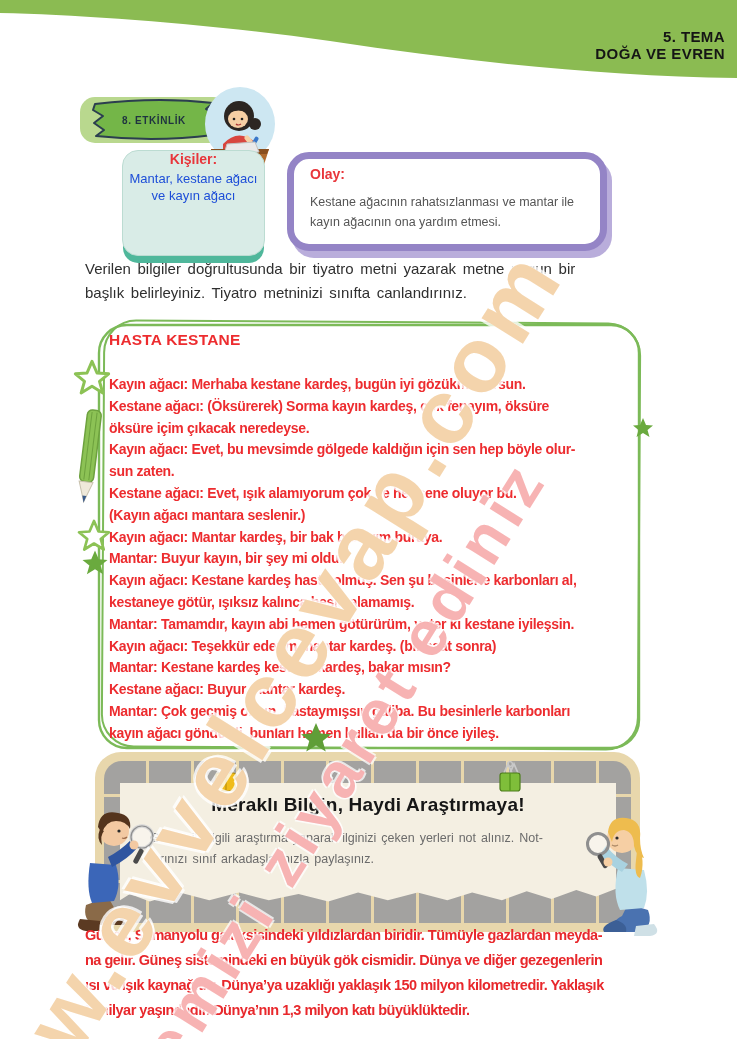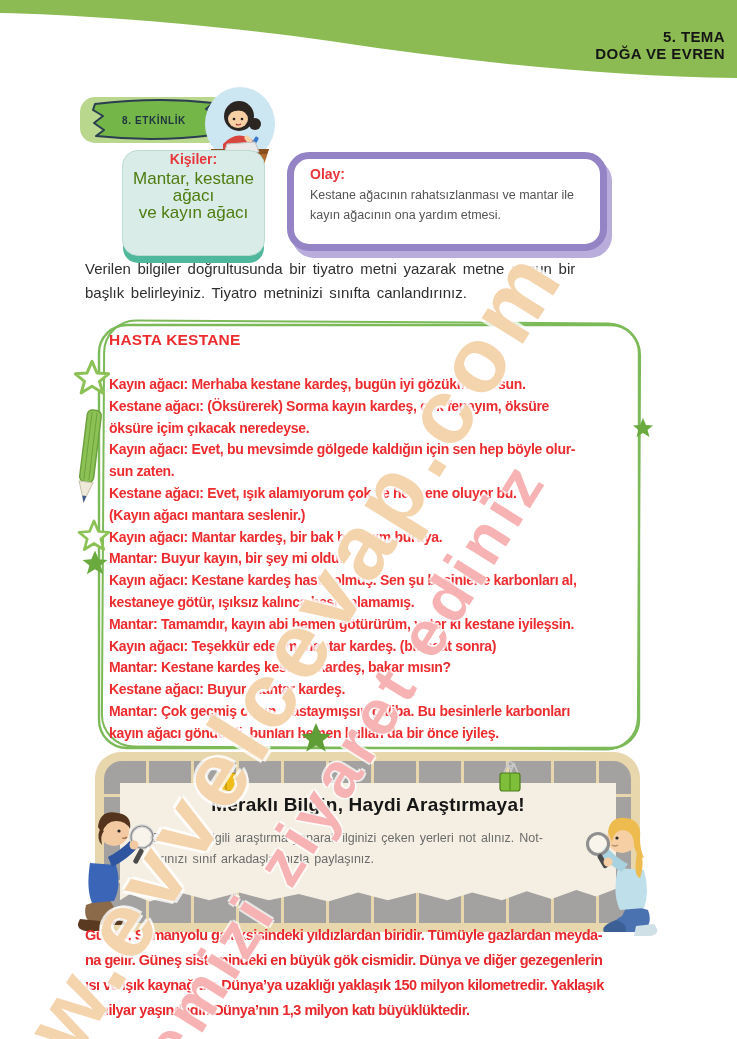--- a/index.html
+++ b/index.html
@@ -16,26 +16,26 @@
   .badge-wrap { position:absolute; left:78px; top:94px; width:152px; height:52px; }
   .badge-label { position:absolute; left:0; top:0; width:152px; height:52px;
     display:flex; align-items:center; justify-content:center;
     color:#1f3340; font-weight:bold; font-size:10px; letter-spacing:.6px; }
   .girl-icon { position:absolute; left:203px; top:86px; width:74px; height:92px; }
   
   .kisiler-box { position:absolute; left:122px; top:150px; width:143px; height:106px;
     background:#d9ece7; border:1px solid #bcdcd2; border-radius:16px;
     box-shadow:0 8px 0 -1px #4fb79b; text-align:center; }
   .kisiler-box .box-label { color:#e8363b; font-weight:bold; font-size:14px; margin-bottom:3px; }
-  .kisiler-box .box-line { color:#4d7c0f; font-size:17px; line-height:17px; }
+  .kisiler-box .box-line { color:#1d4ed8; font-size:13px; line-height:17px; }
   
   .olay-box { position:absolute; left:287px; top:152px; width:320px; height:99px;
     background:#ffffff; border:7px solid #9484c6; border-radius:22px;
     box-shadow:5px 7px 0 #b9addb; padding:7px 16px; }
-  .olay-box .box-label { color:#e8363b; font-weight:bold; font-size:14px; margin-bottom:3px; }
+  .olay-box .box-label { color:#e8363b; font-weight:bold; font-size:14px; margin-bottom:10px; }
   .olay-box .box-line { color:#555555; font-size:12.5px; line-height:20px; white-space:nowrap; }
   
   .instruction { position:absolute; left:85px; top:257px; width:575px; }
   .instruction .instr-line { color:#2f2f2f; font-size:15px; line-height:24px;
     word-spacing:2.5px; white-space:nowrap; }
   
   .play-box { position:absolute; left:95px; top:318px; width:550px; height:437px; }
   .play-border { position:absolute; left:0; top:0; width:550px; height:437px; }
   .play-title { position:absolute; left:14px; top:13px; color:#ed2c2f;
     font-weight:bold; font-size:15.5px; letter-spacing:.2px; }

